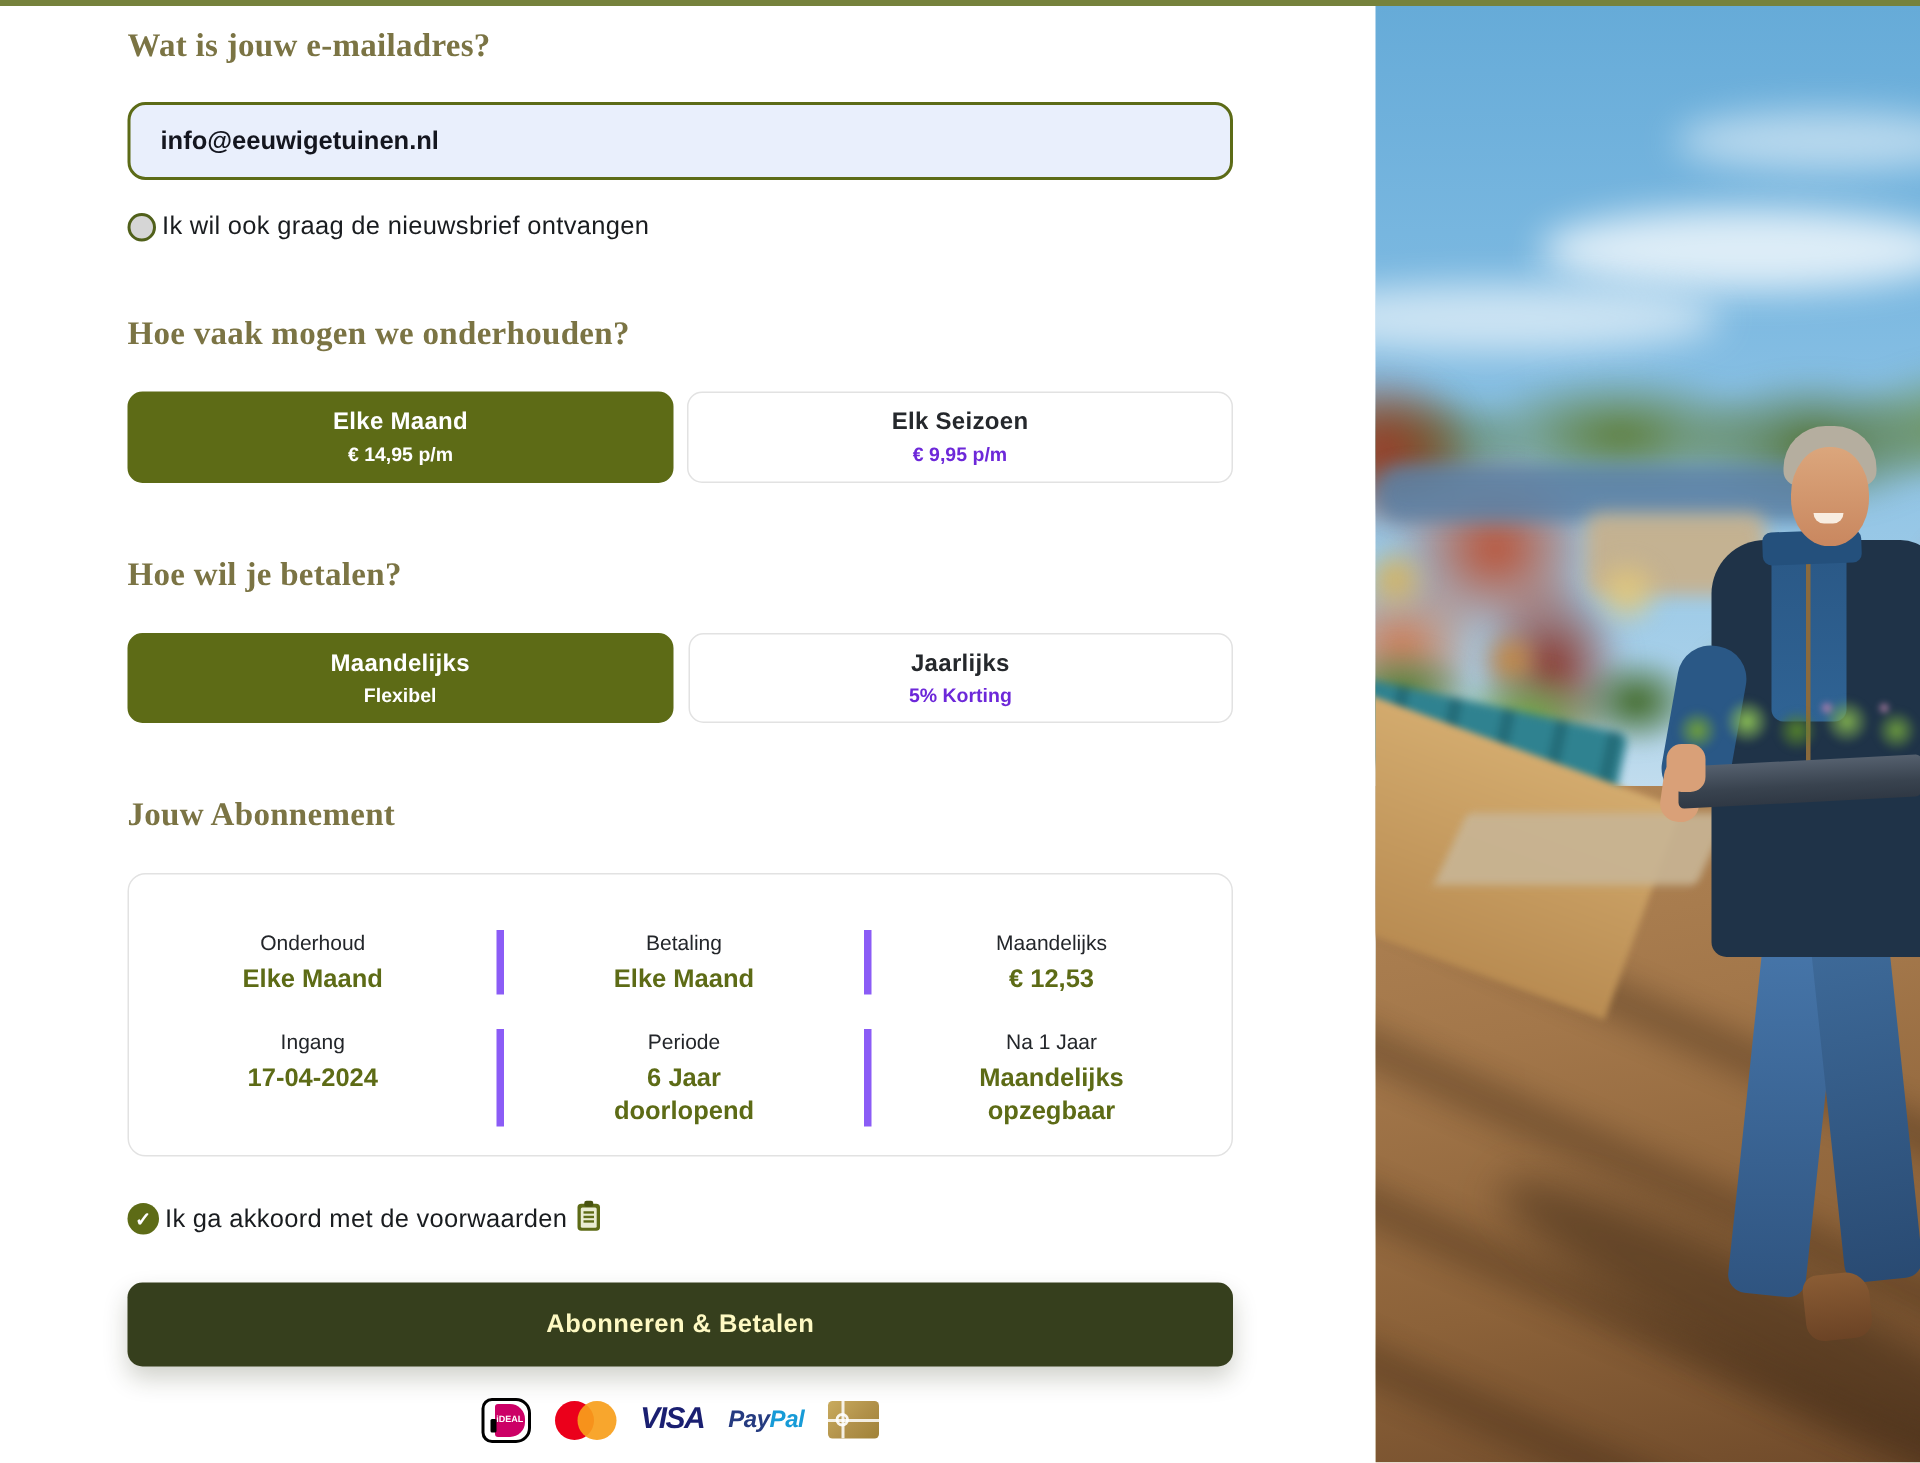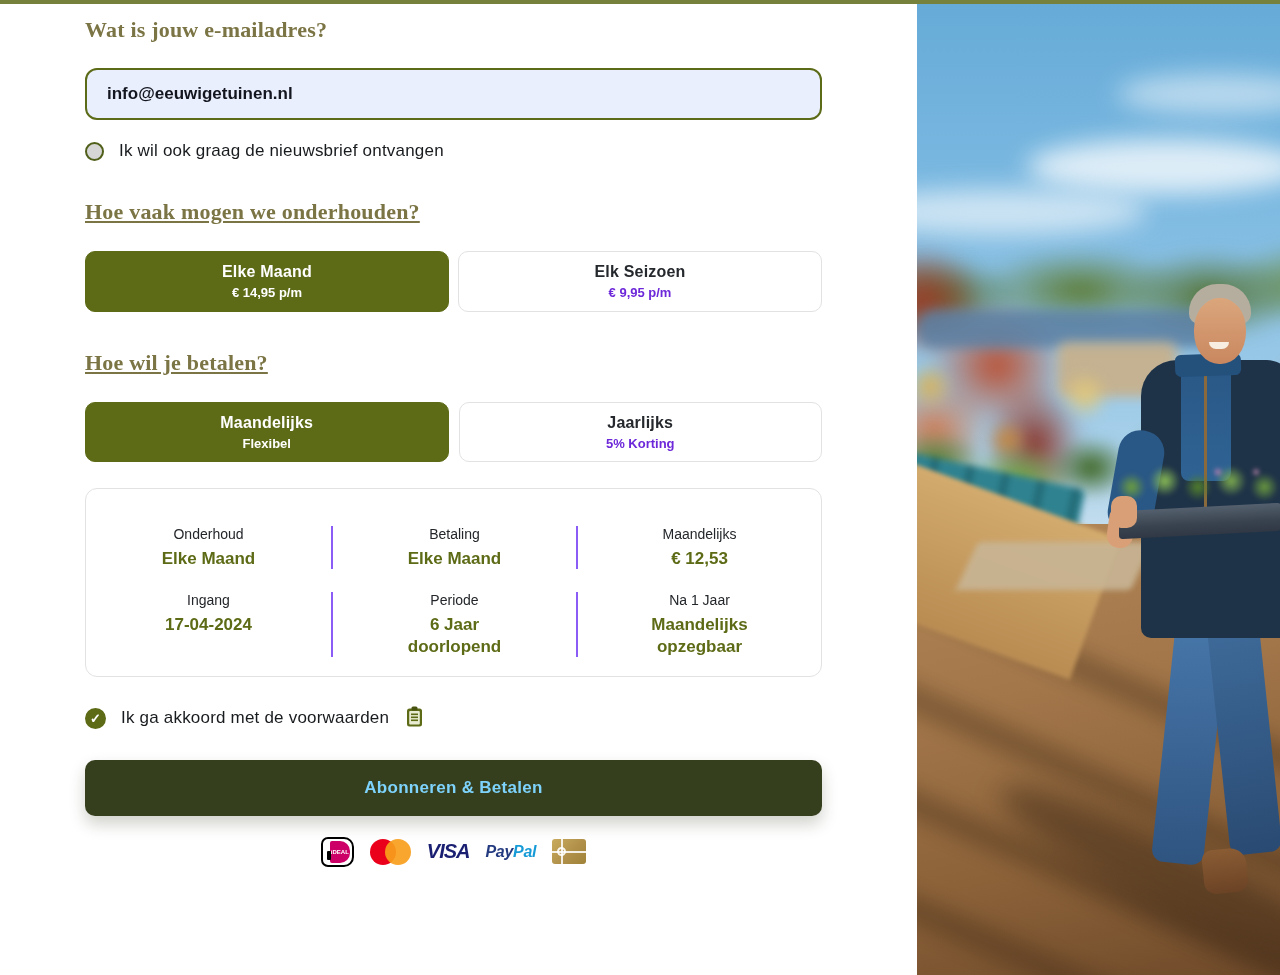--- a/index.html
+++ b/index.html
@@ -15,62 +15,62 @@
     font-family:"Liberation Serif","DejaVu Serif",serif;
     font-weight:700;font-size:22px;color:#7b7444;margin:0;letter-spacing:.2px;
   }
   .mt-h1{margin-top:13px;}
   .email-input{
     margin-top:25px;width:100%;box-sizing:border-box;height:52px;
     background:#e9effc;border:2px solid #5c6b17;border-radius:12px;
     padding:0 20px;font-size:17px;font-weight:700;color:#14161f;
     font-family:"Liberation Sans",sans-serif;outline:none;
   }
-  .check-row{display:flex;align-items:center;gap:15px;margin-top:21px;}
+  .check-row{display:flex;align-items:center;gap:4px;margin-top:21px;}
   .radio-circle{
     width:19px;height:19px;border-radius:50%;flex:0 0 auto;
     background:#d6d6d6;border:2px solid #50601a;box-sizing:border-box;cursor:pointer;
   }
   .check-circle{
     width:21px;height:21px;border-radius:50%;flex:0 0 auto;background:#5d6b16;
     color:#fff;display:flex;align-items:center;justify-content:center;
     font-size:13px;font-weight:700;cursor:pointer;
   }
   .check-label{font-size:17px;color:#191c1f;letter-spacing:.2px;}
 
-  .mt-sec{margin-top:38px;text-decoration:underline;}
+  .mt-sec{margin-top:48px;}
   .opt-row{display:flex;gap:9px;margin-top:26px;}
   .opt{
     flex:1;height:61px;border-radius:10px;border:1px solid #e2e2e2;background:#fff;
     display:flex;flex-direction:column;align-items:center;justify-content:center;
     gap:4px;cursor:pointer;box-sizing:border-box;
   }
   .opt .t{font-size:16px;font-weight:700;color:#25282c;letter-spacing:.2px;}
   .opt .s{font-size:13px;font-weight:600;color:#6d28d9;}
   .opt.sel{background:#5d6b16;border-color:#5d6b16;}
   .opt.sel .t,.opt.sel .s{color:#ffffff;}
   .pay-row{gap:10px;}
   .pay-row .opt{height:60px;}
 
   .summary-card{
     margin-top:26px;border:1px solid #e2e2e2;border-radius:12px;background:#fff;
     padding:37px 0 19px;display:grid;grid-template-columns:1fr 1fr 1fr;row-gap:23px;
   }
   .cell{text-align:center;padding:0 12px;}
-  .cell:nth-child(3n+2),.cell:nth-child(3n){border-left:2px solid #8b5cf6;}
+  .cell:nth-child(3n+2),.cell:nth-child(3n){border-left:5px solid #8b5cf6;}
   .cell .lbl{font-size:14px;color:#23262a;margin-bottom:6px;}
   .cell .val{
     font-size:17px;font-weight:700;color:#5d6b16;line-height:1.25;white-space:pre-line;
   }
 
   .agree-row{margin-top:29px;}
   .clip-icon{margin-left:2px;display:inline-block;vertical-align:middle;}
 
   .cta{
-    margin-top:29px;width:100%;height:56px;background:#363f1d;color:#7dd3fc;
+    margin-top:29px;width:100%;height:56px;background:#363f1d;color:#fef9c3;
     font-size:17px;font-weight:700;border:none;border-radius:10px;cursor:pointer;
     font-family:"Liberation Sans",sans-serif;letter-spacing:.3px;
     box-shadow:0 8px 16px rgba(40,45,20,.22);
   }
   .note{margin-top:20px;text-align:center;color:#5b7317;font-size:16px;letter-spacing:.1px;}
 
   .pay-icons{margin-top:21px;display:flex;justify-content:center;align-items:center;gap:16px;}
   .ic-ideal{
     width:33px;height:30px;background:#fff;border:2px solid #000;border-radius:7px 10px 10px 7px;
     position:relative;display:flex;align-items:center;justify-content:flex-end;box-sizing:border-box;
@@ -242,20 +242,21 @@
     <div class="opt sel">
       <span class="t">Maandelijks</span>
       <span class="s">Flexibel</span>
     </div>
     <div class="opt">
       <span class="t">Jaarlijks</span>
       <span class="s">5% Korting</span>
     </div>
   </div>
 
+  <h2 class="sec-title mt-sec">Jouw Abonnement</h2>
 
   <div class="summary-card">
     <div class="cell">
       <div class="lbl">Onderhoud</div>
       <div class="val">Elke Maand</div>
     </div>
     <div class="cell">
       <div class="lbl">Betaling</div>
       <div class="val">Elke Maand</div>
     </div>

